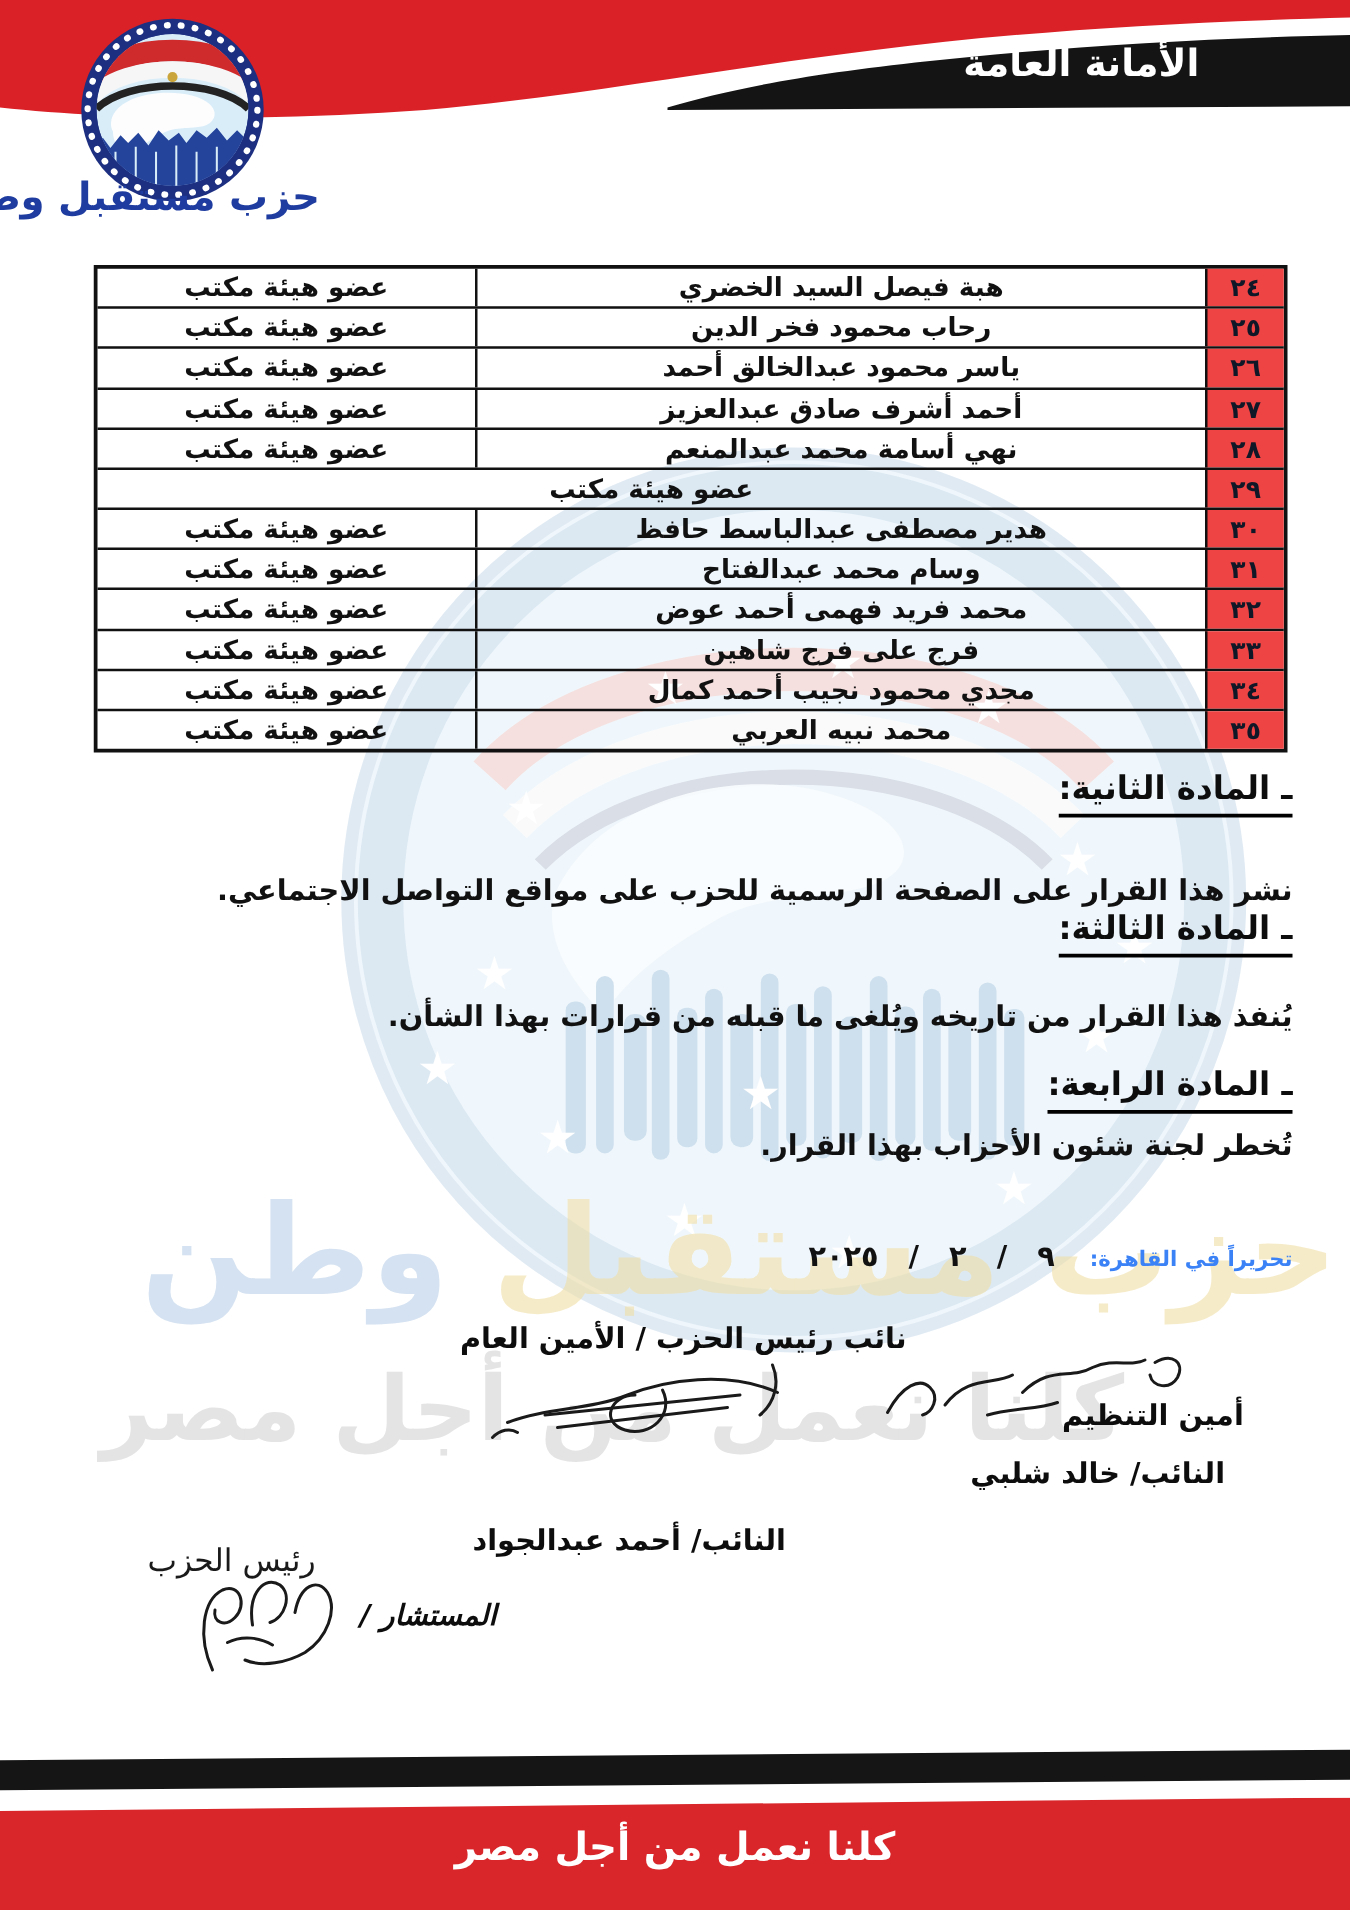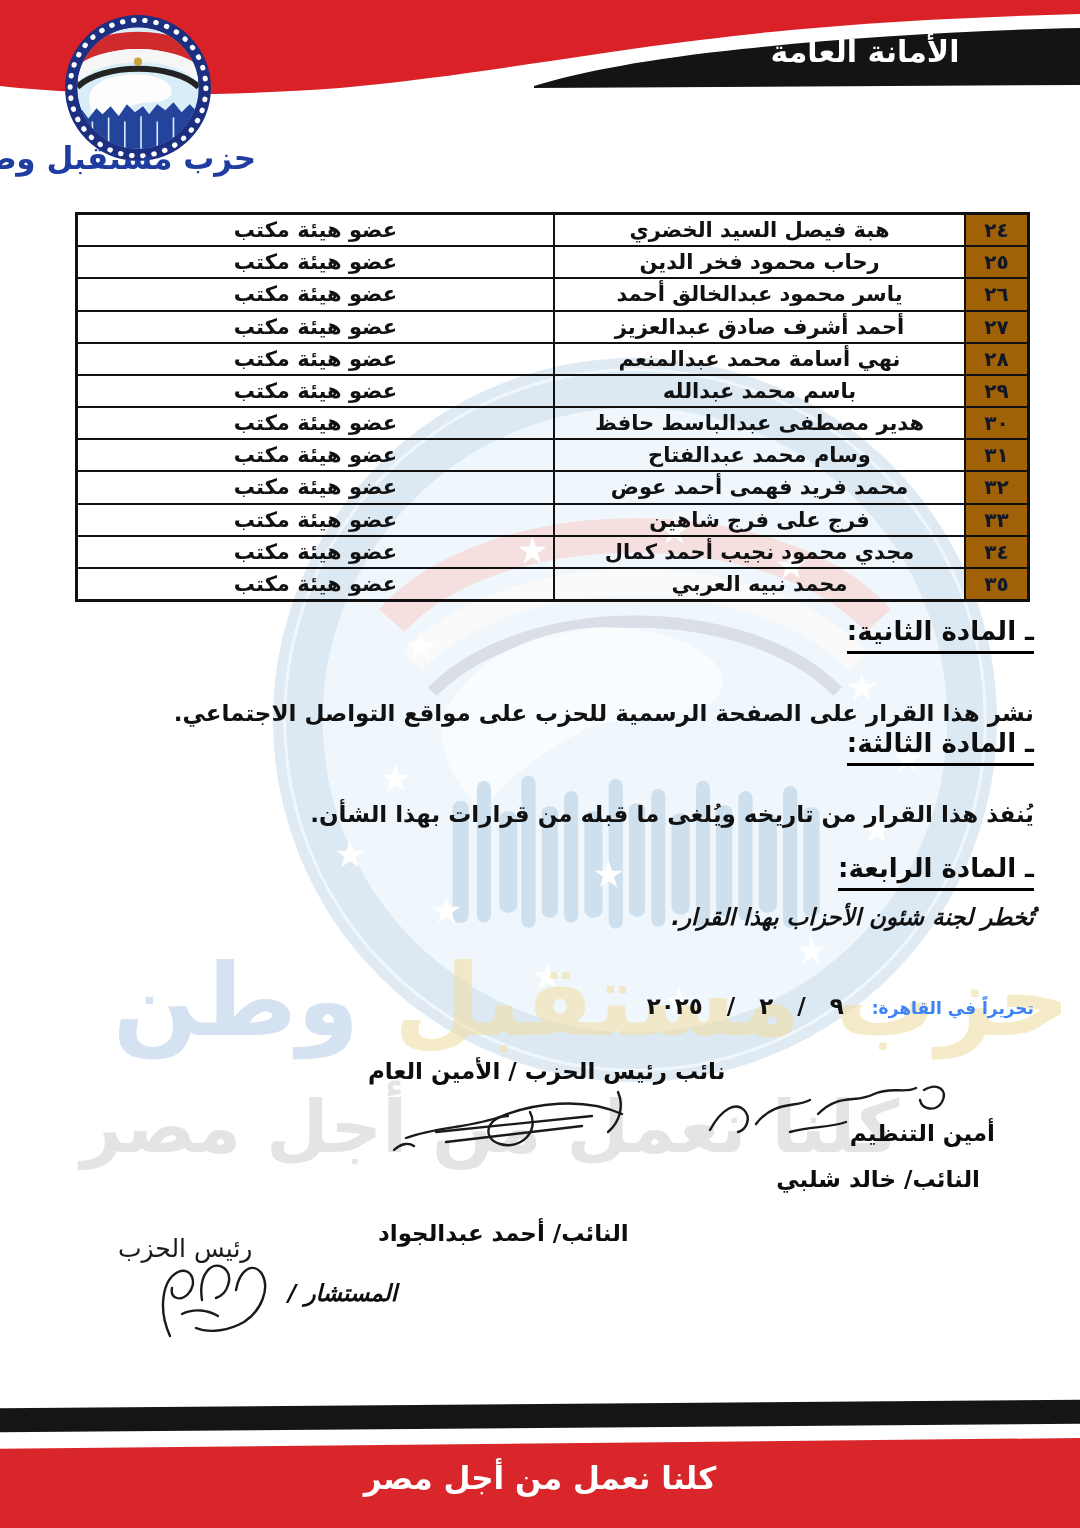--- a/index.html
+++ b/index.html
@@ -35,36 +35,36 @@
   }
   
   .members-table{
     position:absolute; z-index:2; top:212px; left:75px; width:955px; height:390px;
     border:3px solid #111; box-sizing:border-box; display:flex; flex-direction:column;
   }
   .t-row{flex:1; display:flex; direction:rtl;}
   .t-row + .t-row{border-top:2px solid #111;}
   .cell{display:flex; align-items:center; justify-content:center; box-sizing:border-box;
         font-weight:bold; color:#111;}
-  .cell.num{width:63px; background:#a16207; font-size:20px; color:#101828; border-left:2px solid #111;}
-  .cell.name{width:411px; font-size:21px; border-left:2px solid #111;}
+  .cell.num{width:63px; background:#ef4444; font-size:20px; color:#101828; border-left:2px solid #111;}
+  .cell.name{width:584px; font-size:21px; border-left:2px solid #111;}
   .cell.role{flex:1; font-size:21px;}
   
   .article-title{
     position:absolute; z-index:2; right:46px;
     font-size:26px; font-weight:bold; color:#0d0d0d;
     border-bottom:3px solid #000; padding-bottom:5px; white-space:nowrap;
   }
   .article-body{
     position:absolute; z-index:2; right:46px;
     font-size:23px; font-weight:bold; color:#111; white-space:nowrap;margin-left:44px;
   }
   .a2t{top:616px;} .a2b{top:700px;}
   .a3t{top:728px;} .a3b{top:801px;}
-  .a4t{top:853px;} .a4b{top:904px;font-style:italic;}
+  .a4t{top:853px;} .a4b{top:904px;}
   
   .issuance{
     position:absolute; z-index:2; right:46px; top:993px;
     display:flex; direction:rtl; gap:28px; align-items:baseline;
   }
   .issuance .label{font-size:17px; font-weight:bold; color:#3b82f6;}
   .issuance .date{font-size:23px; font-weight:bold; color:#111; word-spacing:16px;}
   
   .sig-title{position:absolute; z-index:2; font-size:23px; font-weight:bold; color:#0d0d0d; white-space:nowrap;}
   .sig-name{position:absolute; z-index:2; font-size:23px; font-weight:bold; color:#0d0d0d; white-space:nowrap;}
@@ -202,21 +202,20 @@
         <div class="cell name">أحمد أشرف صادق عبدالعزيز</div>
         <div class="cell role">عضو هيئة مكتب</div>
       </div>
     <div class="t-row">
         <div class="cell num">٢٨</div>
         <div class="cell name">نهي أسامة محمد عبدالمنعم</div>
         <div class="cell role">عضو هيئة مكتب</div>
       </div>
     <div class="t-row">
         <div class="cell num">٢٩</div>
-        <div class="cell name">باسم محمد عبدالله</div>
         <div class="cell role">عضو هيئة مكتب</div>
       </div>
     <div class="t-row">
         <div class="cell num">٣٠</div>
         <div class="cell name">هدير مصطفى عبدالباسط حافظ</div>
         <div class="cell role">عضو هيئة مكتب</div>
       </div>
     <div class="t-row">
         <div class="cell num">٣١</div>
         <div class="cell name">وسام محمد عبدالفتاح</div>

